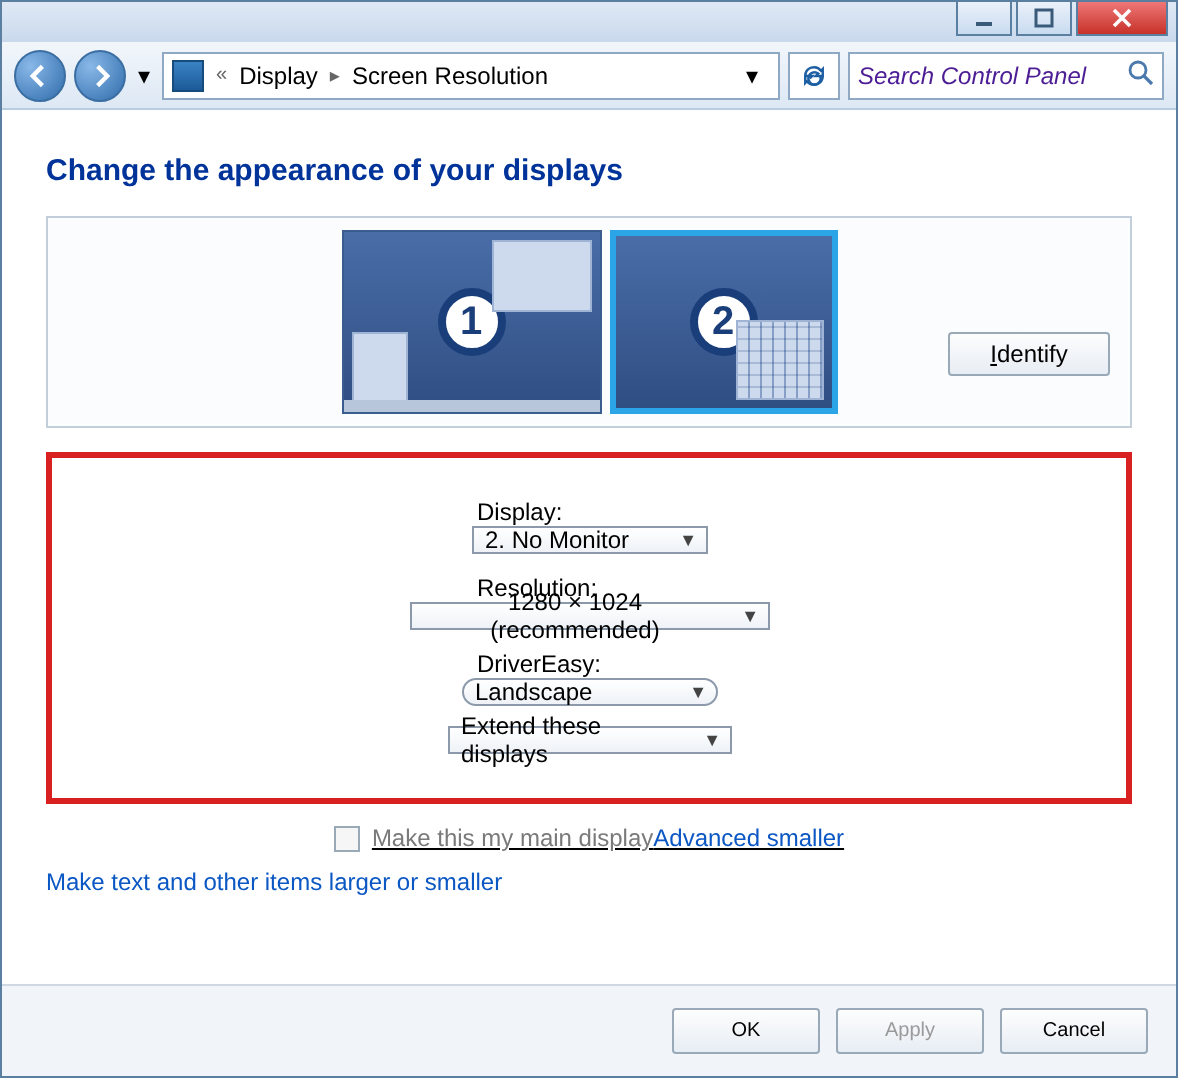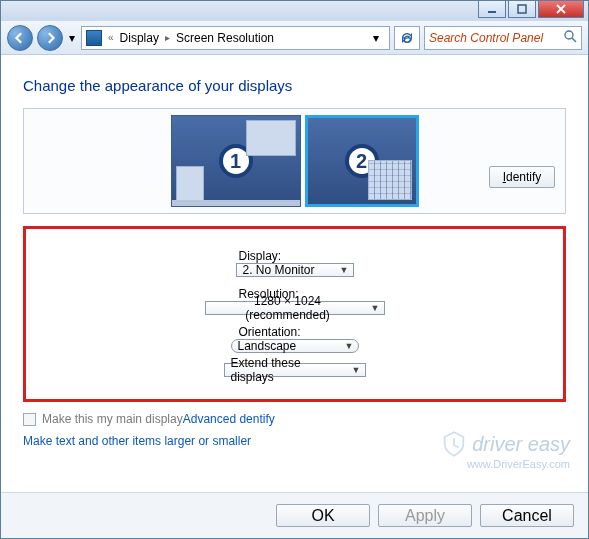--- a/index.html
+++ b/index.html
@@ -14,50 +14,50 @@
   .navbar { height:34px; background:linear-gradient(#f2f6fb,#dde8f4); border-bottom:1px solid #b9cde2; display:flex; align-items:center; padding:0 6px; gap:4px; }
   .navbtn { width:26px; height:26px; border-radius:50%; background:radial-gradient(circle at 30% 30%, #89b8e8, #2f6cab); border:1px solid #3b6fa3; display:flex; align-items:center; justify-content:center; color:#fff; }
   .navbtn svg{width:12px;height:12px;}
   .navsplit { width:10px; height:14px; display:flex; align-items:center; justify-content:center; }
   .addrbar { flex:1; height:24px; border:1px solid #8fa9c4; background:#fff; display:flex; align-items:center; padding:0 4px; gap:6px; }
   .cpicon { width:16px; height:16px; background:linear-gradient(#3a82c4,#1c5a98); border:1px solid #174a7d; }
   .sep { color:#666; font-size:10px; }
   .addrdrop { width:18px; display:flex; align-items:center; justify-content:center; }
   .refresh { width:26px; height:24px; border:1px solid #8fa9c4; background:#fff; display:flex; align-items:center; justify-content:center; color:#1e5fa3; }
   .refresh svg{width:14px;height:14px;}
-  .searchbox { width:158px; height:24px; border:1px solid #8fa9c4; background:#fff; display:flex; align-items:center; padding:0 4px; color:#c2410c; font-style:italic; position:relative; }
+  .searchbox { width:158px; height:24px; border:1px solid #8fa9c4; background:#fff; display:flex; align-items:center; padding:0 4px; color:#4c1d95; font-style:italic; position:relative; }
   .searchbox .mag{ position:absolute; right:4px; color:#4b79ad; }
   .content { flex:1; padding:18px 22px 0 22px; overflow:hidden; position:relative; }
-  h1 { font-size:15px; font-weight:normal; color:#003399; margin:4px 0 14px 0; }
+  h1 { font-size:15px; font-weight:bold; color:#003399; margin:4px 0 14px 0; }
   .displaypanel { border:1px solid #c3cedb; height:106px; display:flex; align-items:center; justify-content:center; position:relative; background:#fafcfe; }
-  .identify { position:absolute; right:10px; width:66px; height:22px; border:1px solid #9aa9b8; background:linear-gradient(#fdfdfd,#e7edf4); font-size:12px; border-radius:2px;margin-top:32px; }
+  .identify { position:absolute; right:10px; width:81px; height:22px; border:1px solid #9aa9b8; background:linear-gradient(#fdfdfd,#e7edf4); font-size:12px; border-radius:2px;margin-top:32px; }
   .monitors { display:flex; gap:4px; }
   .mon { border:1px solid #3a5d8f; background:linear-gradient(#4a6da8,#2f4e82); position:relative; display:flex; align-items:center; justify-content:center; }
   .mon1 { width:130px; height:92px; }
   .mon2 { width:114px; height:92px; border:3px solid #29a5e8; }
   .monnum { width:34px; height:34px; border-radius:50%; background:#fff; color:#1a3e7a; display:flex; align-items:center; justify-content:center; font-size:20px; font-weight:bold; border:4px solid #1a3e7a; }
   .mon1 .wa { position:absolute; right:4px; top:4px; width:50px; height:36px; background:#cdd9ec; border:1px solid #9fb3d4; }
   .mon1 .wb { position:absolute; left:4px; bottom:4px; width:28px; height:36px; background:#cdd9ec; border:1px solid #9fb3d4; }
   .mon1 .taskbar { position:absolute; bottom:0; left:0; right:0; height:6px; background:#b8c6dc; }
   .mon2 .cal { position:absolute; right:4px; bottom:4px; width:44px; height:40px; background:repeating-linear-gradient(0deg,#cdd9ec 0 5px,#a8bad6 5px 6px), repeating-linear-gradient(90deg,transparent 0 5px,#a8bad6 5px 6px); background-blend-mode:multiply; border:1px solid #9fb3d4; }
   .settings { border:3px solid #d82020; margin-top:12px; padding:10px 8px 12px 8px; }
   .row { display:flex; align-items:center; margin:10px 0;flex-direction:column; }
   .row label { width:112px; }
   .dd { height:14px; border:1px solid #8b99aa; background:linear-gradient(#fff,#eef2f7); padding:0 20px 0 6px; display:flex; align-items:center; position:relative; font-size:12px; }
   .dd .arrow { position:absolute; right:4px; font-size:9px; color:#444; }
   .dd1 { width:118px; }
   .dd2 { width:180px;text-align:center; }
   .dd3 { width:128px;border-radius:10px; }
   .dd4 { width:142px; }
-  .chkrow { display:flex; align-items:center; margin:10px 0 4px 0; justify-content:flex-start; }
+  .chkrow { display:flex; align-items:center; margin:10px 0 4px 0; justify-content:center;text-decoration:underline; }
   .chkrow .left { display:flex; align-items:center; gap:6px; color:#7a7a7a; }
   .chk { width:13px; height:13px; border:1px solid #9aa9b8; background:#f6f6f6; }
   .link { color:#0b57c4; font-size:12px; margin:8px 0; cursor:pointer; display:block; }
   .footer { height:46px; border-top:1px solid #cfd8e2; background:#f1f5fa; display:flex; align-items:center; justify-content:flex-end; gap:8px; padding:0 14px; }
-  .btn { width:94px; height:23px; border:1px solid #9aa9b8; background:linear-gradient(#fdfdfd,#e7edf4); font-size:16px; border-radius:2px; }
+  .btn { width:74px; height:23px; border:1px solid #9aa9b8; background:linear-gradient(#fdfdfd,#e7edf4); font-size:10px; border-radius:2px; }
   .btn.disabled { color:#9a9a9a; }
   .watermark { position:absolute; right:18px; bottom:34px; font-size:20px; color:#bcd0e2; font-style:italic; pointer-events:none; display:flex; align-items:center; gap:4px; }
   .watermark svg{ width:28px; height:28px; opacity:.5;}
   .watermark .sub{ font-size:11px; position:absolute; right:0; bottom:-12px; font-style:normal;}
   .underline { text-decoration: underline; }
 </style>
 </head>
 <body>
 
 <div class="window">
@@ -146,52 +146,44 @@
         </div>
       </div>
       <div class="row">
         <label>Resolution:</label>
         <div class="dd dd2">
           <span>1280 × 1024 (recommended)</span>
           <span class="arrow">▼</span>
         </div>
       </div>
       <div class="row">
-        <label>Orientation:</label>
+        <label>DriverEasy:</label>
         <div class="dd dd3">
           <span>Landscape</span>
           <span class="arrow">▼</span>
         </div>
       </div>
       <div class="row">
         <div class="dd dd4">
           <span>Extend these displays</span>
           <span class="arrow">▼</span>
         </div>
       </div>
     </div>
 
     <div class="chkrow">
       <div class="left">
         <div class="chk"></div>
         <span style="color:#7a7a7a">Make this my main display</span>
       </div>
-      <span class="link" style="margin:0">Advanced dentify</span>
+      <span class="link" style="margin:0">Advanced smaller</span>
     </div>
 
     <span class="link">Make text and other items larger or smaller</span>
 
-    <div class="watermark">
-      <svg viewBox="0 0 24 24">
-          <path d="M12 2 L20 6 v6 c0 5-4 8-8 10-4-2-8-5-8-10V6z" fill="none" stroke="#9fc0dd" stroke-width="1.5"></path>
-          <path d="M12 7v6l4 2" fill="none" stroke="#9fc0dd" stroke-width="1.5"></path>
-        </svg>
-      <span>driver easy</span>
-      <span class="sub">www.DriverEasy.com</span>
-    </div>
   </div>
 
   <div class="footer">
     <button class="btn">OK</button>
     <button class="btn disabled">Apply</button>
     <button class="btn">Cancel</button>
   </div>
 
 </div>
 

